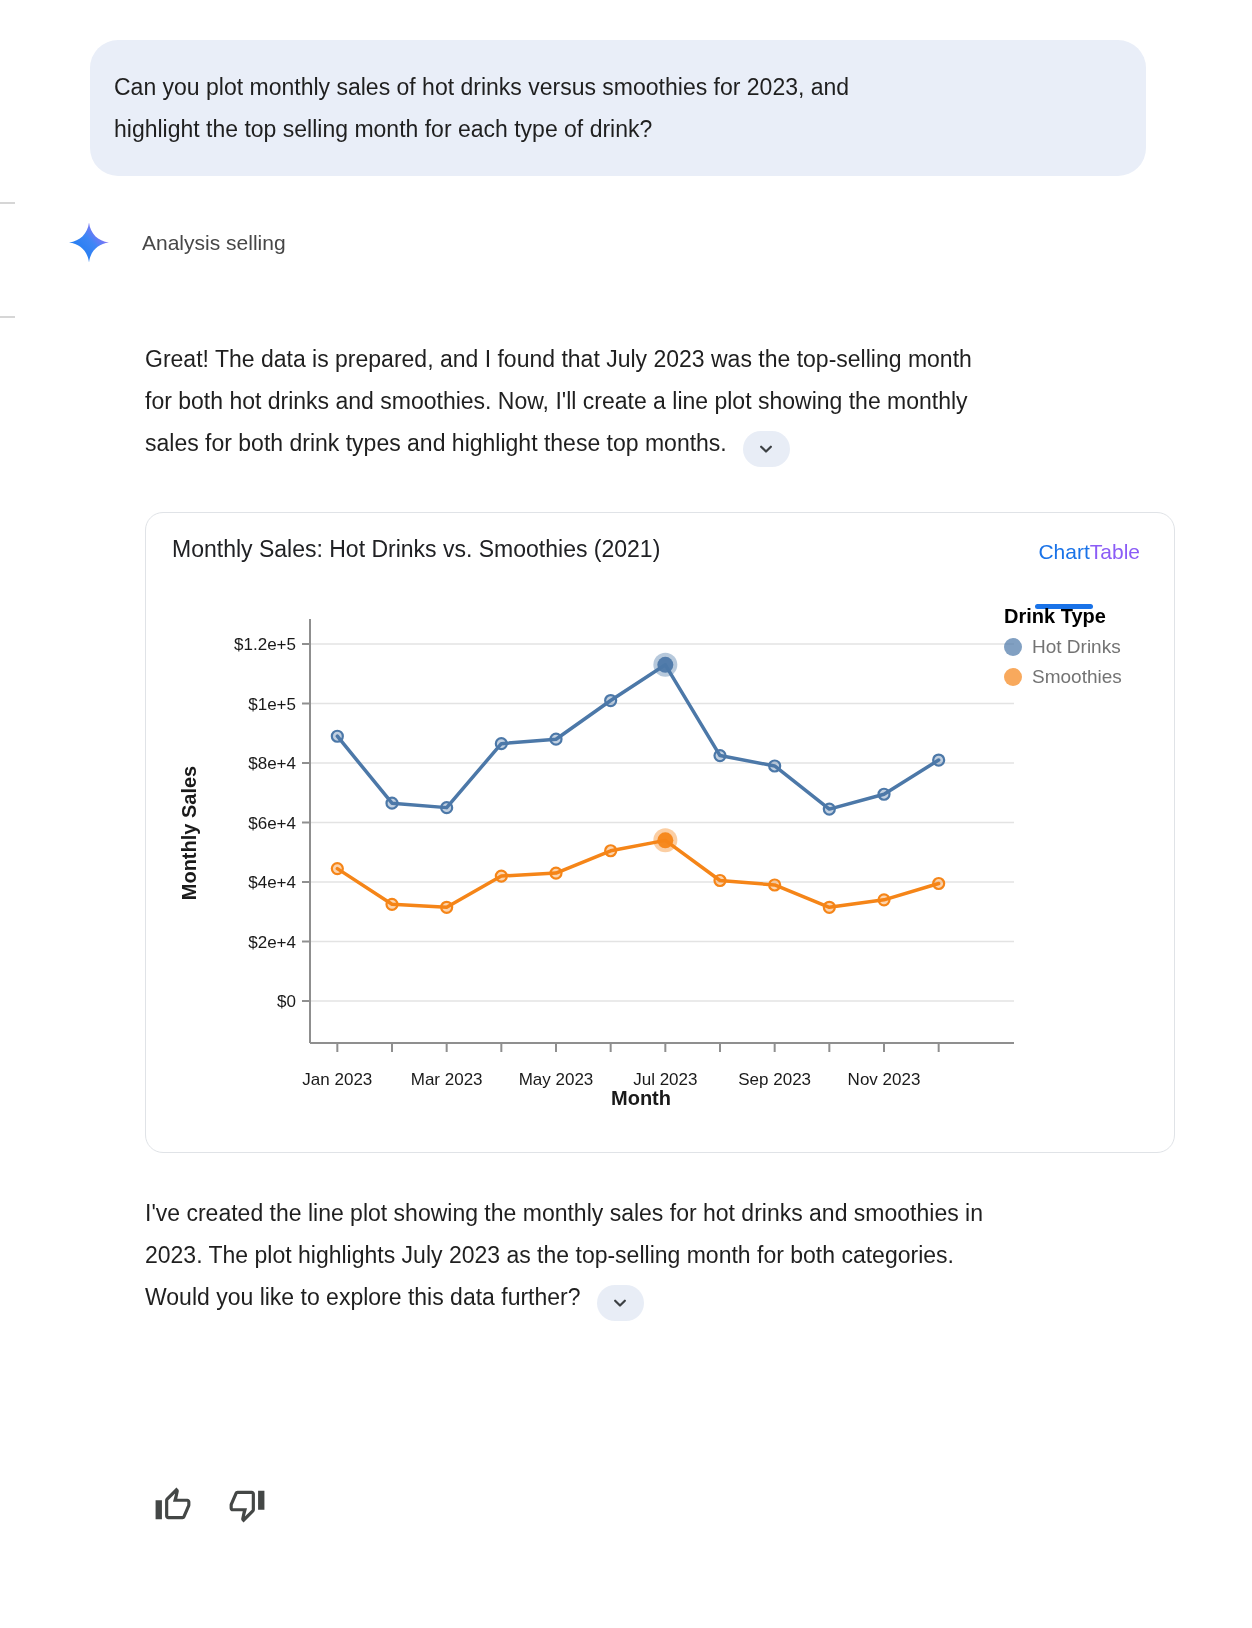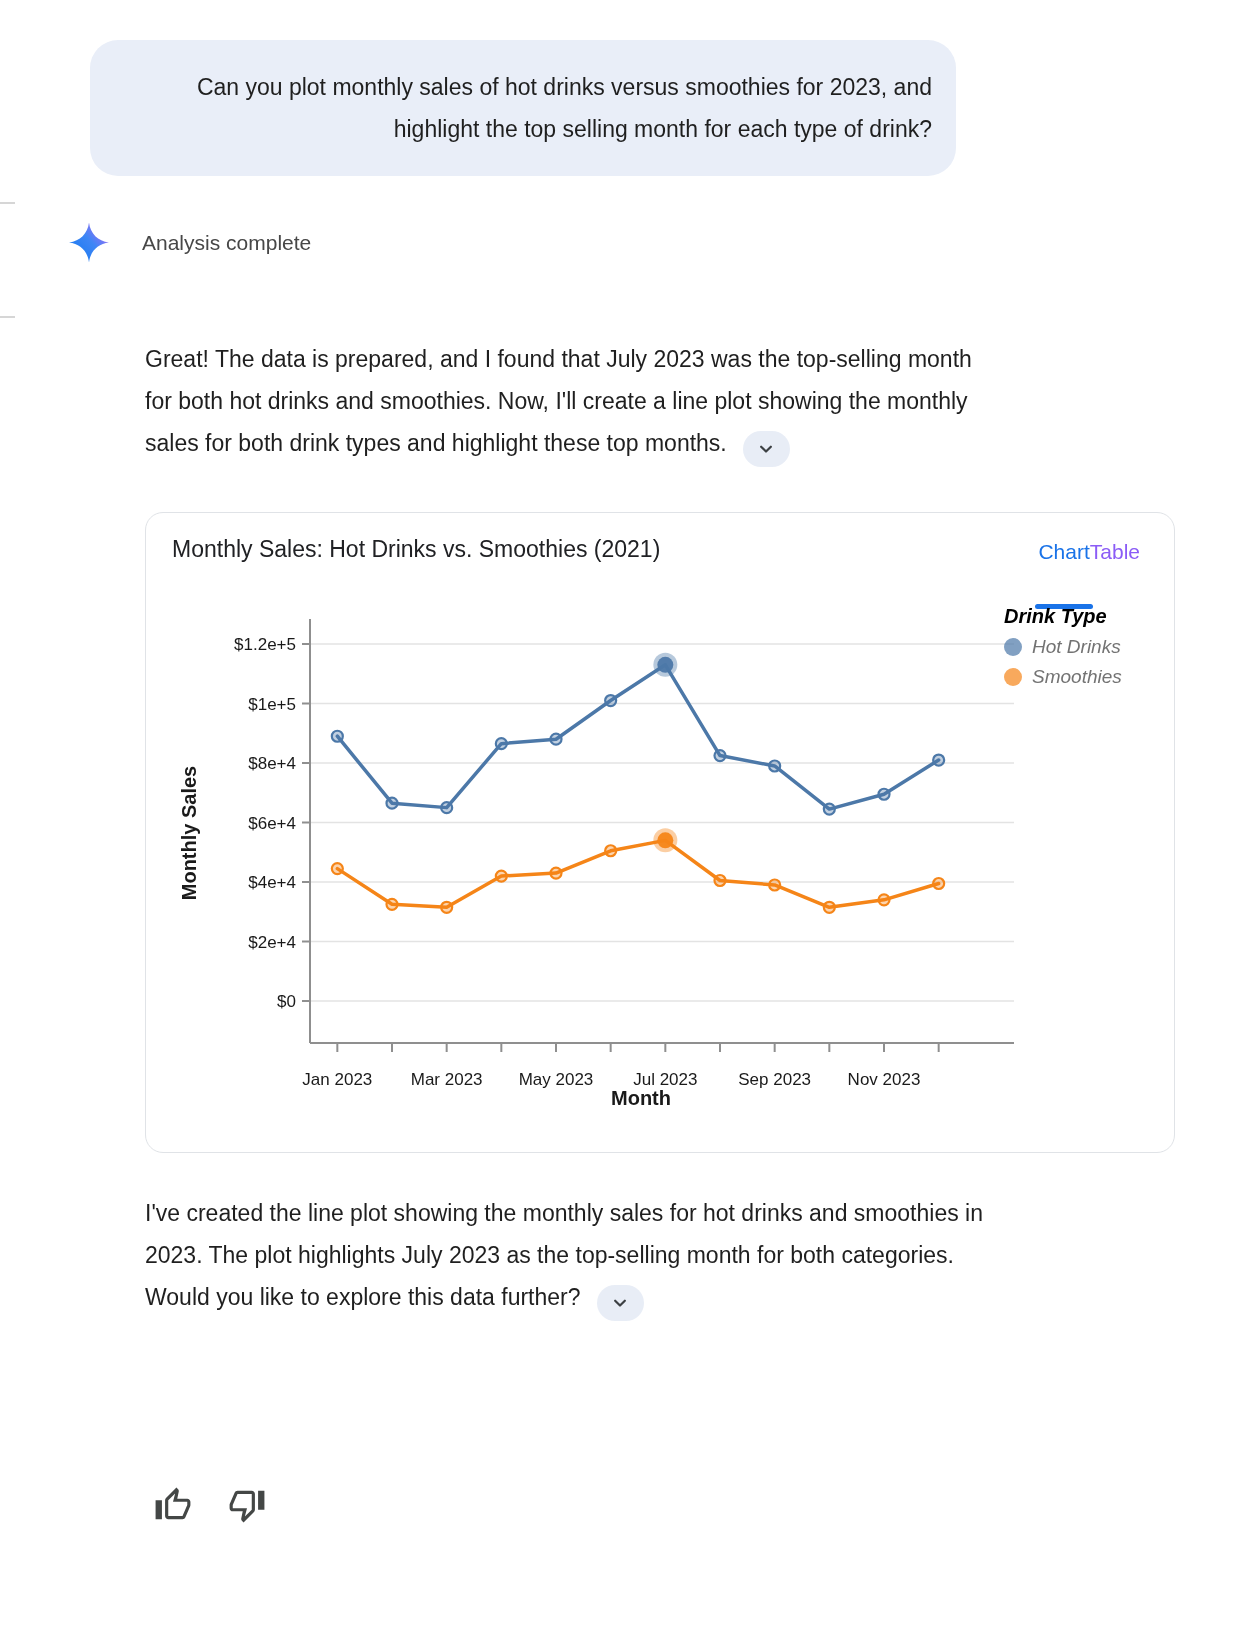--- a/index.html
+++ b/index.html
@@ -4,22 +4,22 @@
 <style>
   html,body { margin:0; padding:0; background:#fff; }
   .page {
     position:relative; width:1252px; height:1628px; background:#ffffff;
     font-family:"Liberation Sans", sans-serif; color:#1f1f1f; overflow:hidden;
   }
   .edge-mark { position:absolute; left:0; width:15px; border-top:2px solid #d6d6d6; }
 
   
   .user-bubble {
-    position:absolute; left:90px; top:40px; width:866px; height:136px;
-    background:#E9EEF8; border-radius:28px; box-sizing:border-box; padding:26px 24px 0 24px;text-align:right;
+    position:absolute; left:90px; top:40px; width:1056px; height:136px;
+    background:#E9EEF8; border-radius:28px; box-sizing:border-box; padding:26px 24px 0 24px;
   }
   .user-bubble .msg { font-size:23px; line-height:42px; white-space:pre-line; color:#1f1f1f; }
 
   
   .status-row { position:absolute; left:68px; top:220px; display:flex; align-items:center; gap:32px; cursor:pointer; }
   .status-row .label { font-size:21px; color:#474747; }
 
   
   .para { position:absolute; left:128px; width:1040px; font-size:23px; line-height:42px; color:#1f1f1f;margin-left:17px; }
   .para .txt { white-space:pre-line; }
@@ -40,21 +40,21 @@
   .tab { position:relative; font-size:21px; cursor:pointer; white-space:nowrap; }
   .tab-chart { color:#1A73E8; font-weight:500; }
   .tab-table { color:#8b5cf6; font-weight:400; }
   .tab-chart::after {
     content:""; position:absolute; left:50%; transform:translateX(-50%);
     top:64px; width:58px; height:5px; border-radius:3px; background:#1A73E8;
   }
   .chart-svg { position:absolute; left:0; top:0; }
   .chart-svg text { font-family:"Liberation Sans", sans-serif; fill:#1a1a1a; }
 
-  .legend { position:absolute; left:858px; top:92px;font-style:italic; }
+  .legend { position:absolute; left:858px; top:92px; }
   .legend-title { font-size:20px; font-weight:700; color:#000; }
   .legend-item { display:flex; align-items:center; gap:10px; margin-top:8px; font-size:19px; color:#737373; }
   .legend-dot { width:18px; height:18px; border-radius:50%; opacity:0.7; flex:0 0 auto; }
 
   
   .thumbs { position:absolute; left:150px; top:1482px; display:flex; gap:28px; }
   .icon-btn { width:46px; height:46px; background:none; border:none; padding:0; cursor:pointer; color:#444746; display:flex; align-items:center; justify-content:center; }
 </style>
 </head>
 <body>
@@ -75,21 +75,21 @@
         <defs>
           <linearGradient id="sparkGrad" x1="6" y1="34" x2="36" y2="8" gradientUnits="userSpaceOnUse">
             <stop offset="0" stop-color="#1B7AF0"></stop>
             <stop offset="0.55" stop-color="#3E86F5"></stop>
             <stop offset="1" stop-color="#A76BF5"></stop>
           </linearGradient>
         </defs>
         <path d="M20 1 C21.2 11.5 28.5 18.8 39 20 C28.5 21.2 21.2 28.5 20 39 C18.8 28.5 11.5 21.2 1 20 C11.5 18.8 18.8 11.5 20 1 Z" fill="url(#sparkGrad)"></path>
       </svg>
     </span>
-    <span class="label">Analysis complete</span>
+    <span class="label">Analysis selling</span>
   </div>
 
   <div class="para p1">
     <span class="txt">Great! The data is prepared, and I found that July 2023 was the top-selling month
 for both hot drinks and smoothies. Now, I'll create a line plot showing the monthly
 sales for both drink types and highlight these top months.</span><button class="pill-btn">
         <span style="display:flex;">
           <svg width="22" height="22" viewBox="0 0 24 24">
             <path d="M6.7 9.5 L12 14.8 L17.3 9.5" fill="none" stroke="currentColor" stroke-width="2.4" stroke-linecap="round" stroke-linejoin="round"></path>
           </svg>

